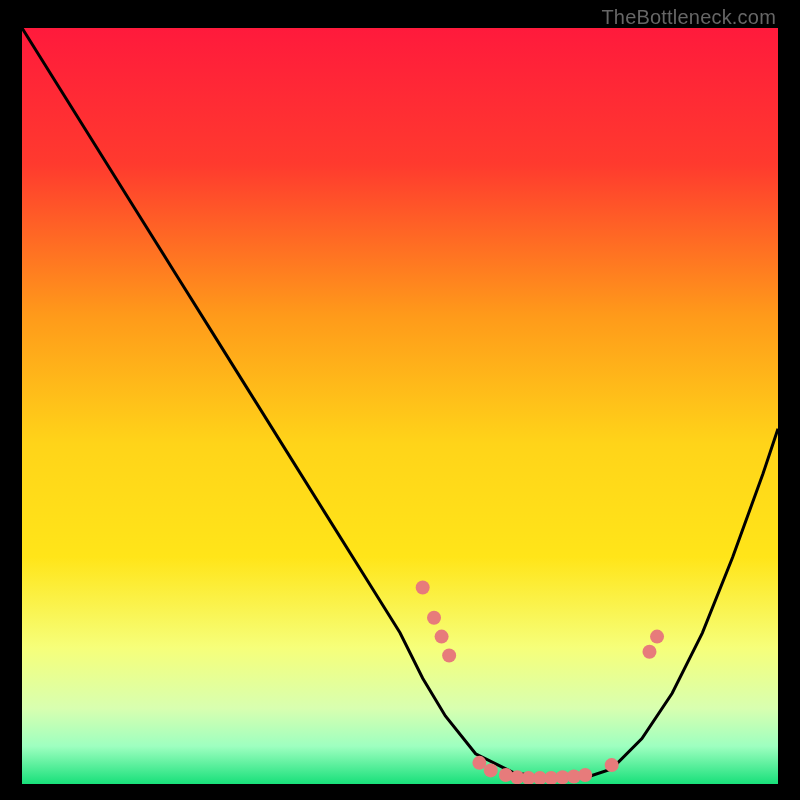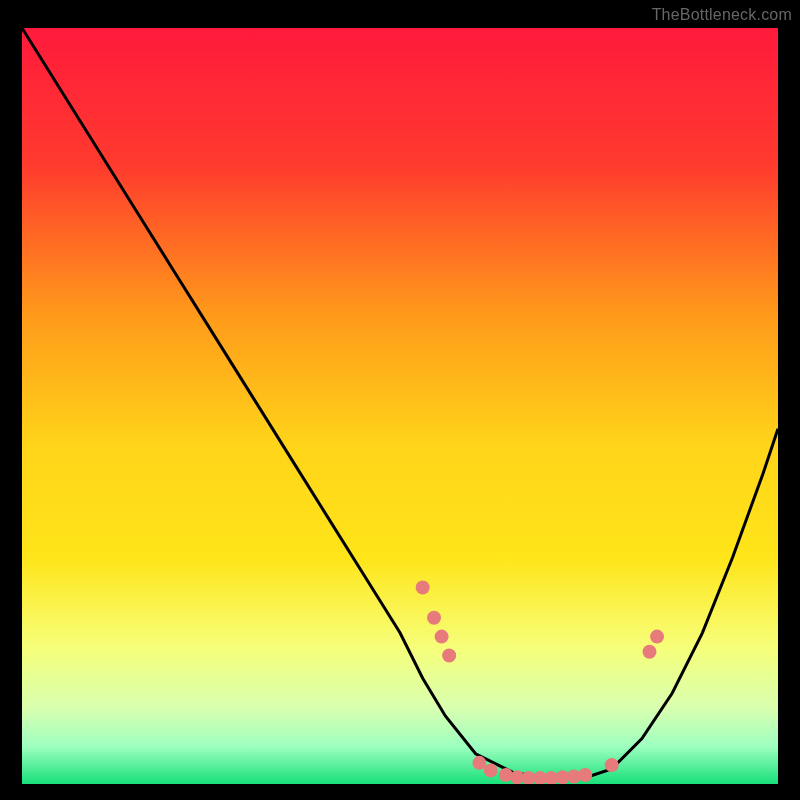--- a/index.html
+++ b/index.html
@@ -7,23 +7,23 @@
     padding: 0;
     background: #000;
     width: 800px;
     height: 800px;
     position: relative;
     font-family: Arial, Helvetica, sans-serif;
   }
   .watermark {
     position: absolute;
     top: 6px;
-    right: 8px;
+    right: 24px;
     color: #666;
-    font-size: 16px;
+    font-size: 20px;
     font-weight: 500;
     letter-spacing: 0.2px;
     z-index: 10;
   }
   .plot-wrap {
     position: absolute;
     left: 22px;
     top: 28px;
     width: 756px;
     height: 756px;

